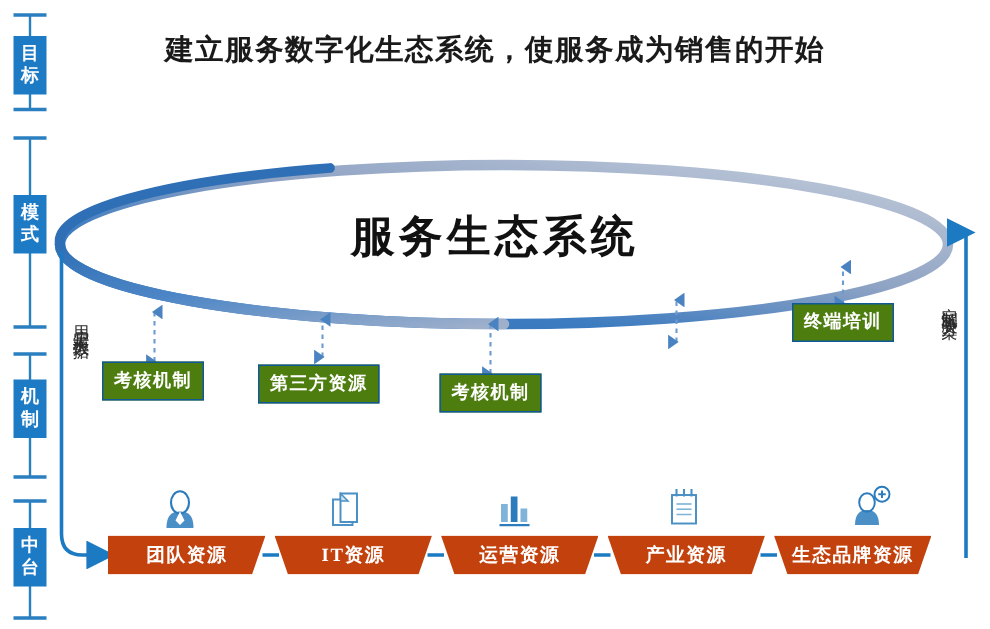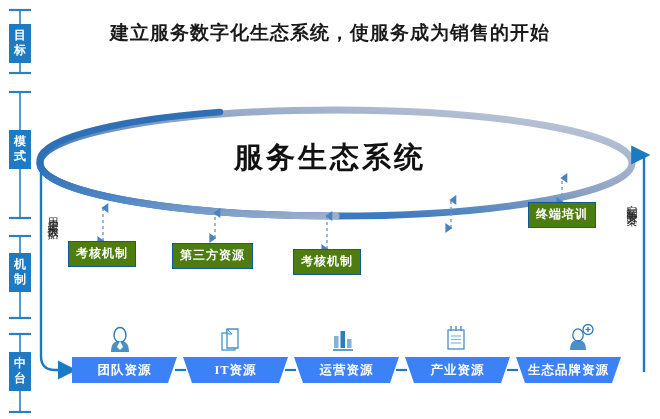--- a/index.html
+++ b/index.html
@@ -76,21 +76,21 @@
     padding:3px 7px 4px 7px;
     box-sizing:border-box;
     white-space:nowrap;
     font-family:"Liberation Serif","DejaVu Serif",serif;
   }
 
   
   .chev{
     position:absolute;
     height:26px;
-    background:#3b82f6;
+    background:#c2410c;
     color:#ffffff;
     font-size:12.5px;
     font-weight:bold;
     letter-spacing:1px;
     display:flex;align-items:center;justify-content:center;
     box-sizing:border-box;
     font-family:"Liberation Serif","DejaVu Serif",serif;
     clip-path:polygon(0 0,100% 0,calc(100% - 9px) 100%,9px 100%);
   }
   .chev.first{clip-path:polygon(0 0,100% 0,calc(100% - 9px) 100%,0 100%);}

